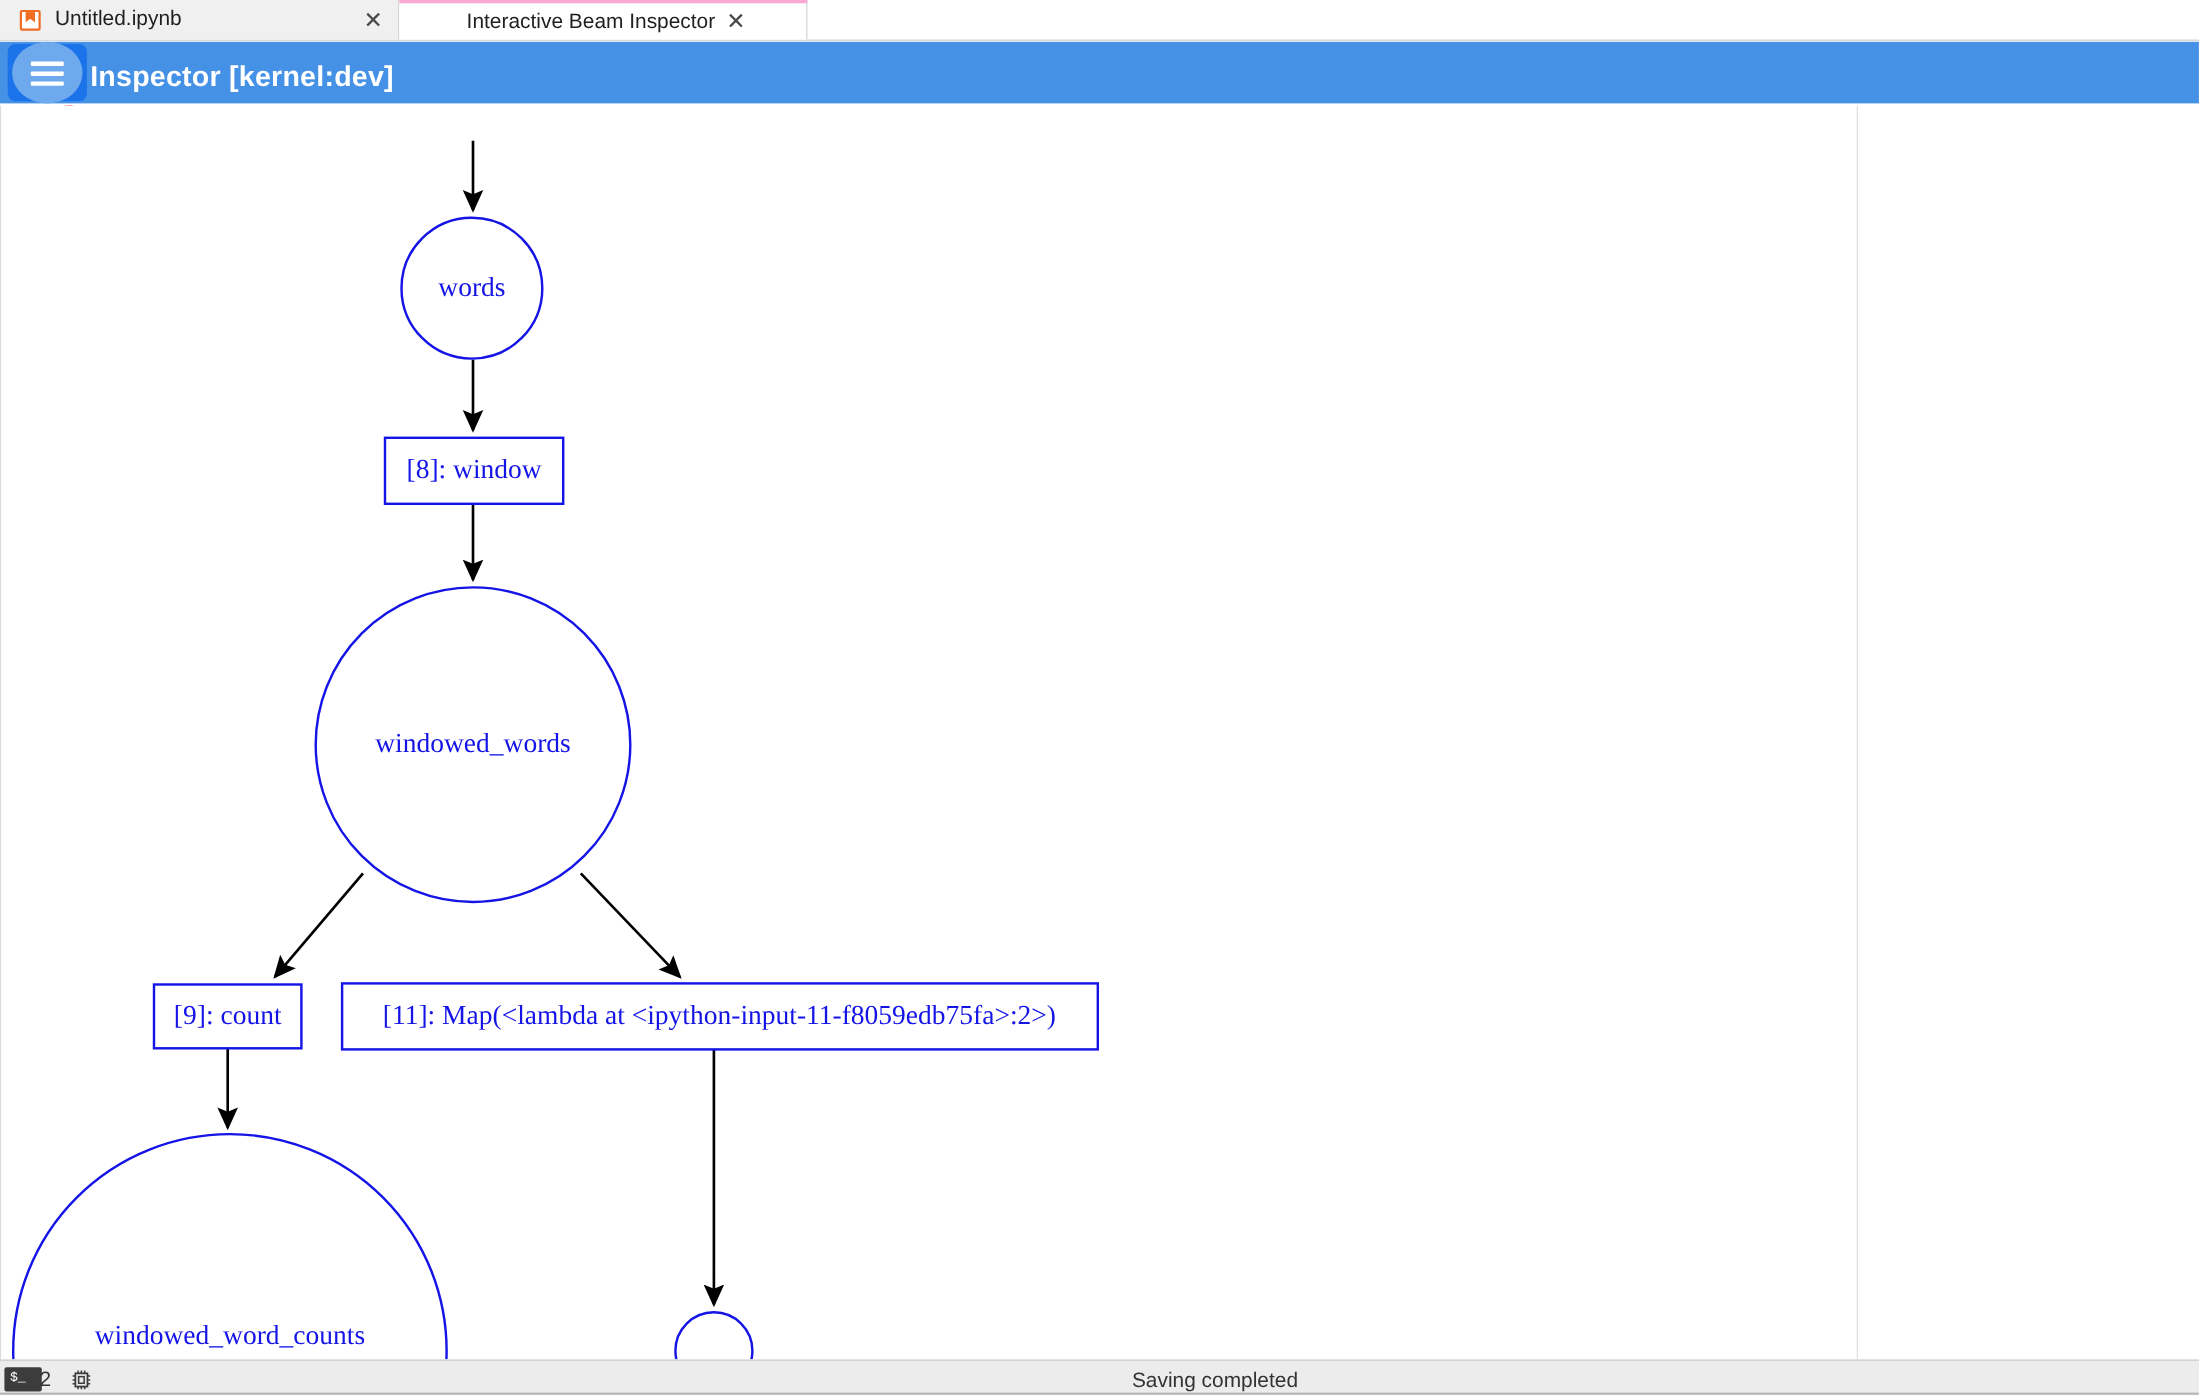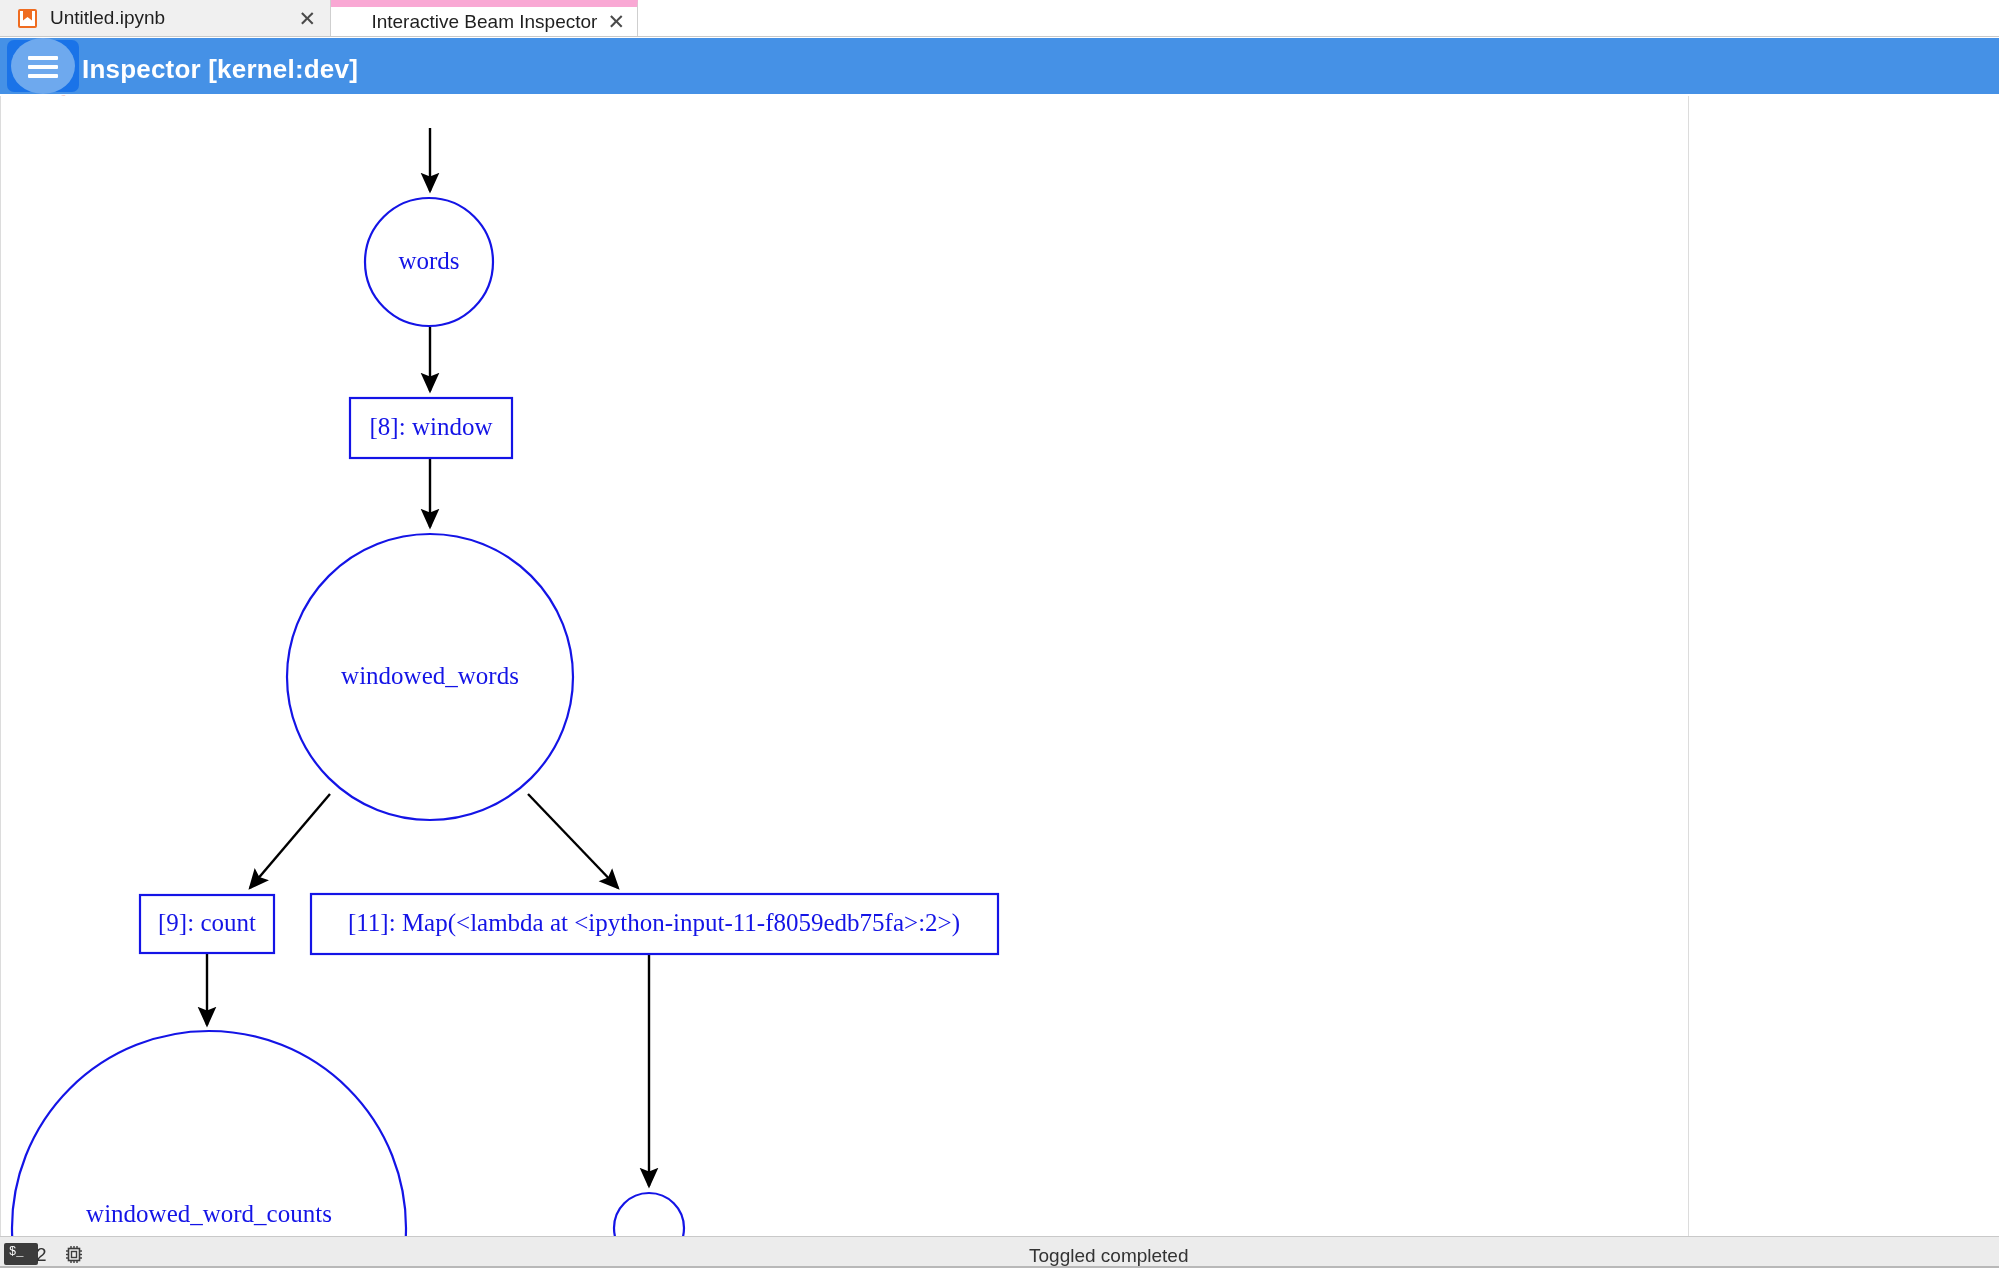--- a/index.html
+++ b/index.html
@@ -30,32 +30,32 @@
   .tab {
     display: flex;
     align-items: center;
     box-sizing: border-box;
     font-size: 19px;
     color: #1f1f1f;
     position: relative;
     user-select: none;
   }
   .tab.inactive {
-    width: 331px;
+    width: 363px;
     background: #f0f0f0;
     border-right: 1px solid #cfcfcf;
     padding: 0 14px 0 18px;
   }
   .tab.active {
-    width: 307px;
+    width: 371px;
     background: #ffffff;
     border-right: 1px solid #cfcfcf;
-    border-top: 7px solid #f9a8d4;
+    border-top: 3px solid #f9a8d4;
     padding: 0 12px 0 18px;
-    justify-content: flex-end;
+    justify-content: center;
   }
   .tab-icon {
     width: 19px; height: 19px;
     flex: 0 0 19px;
     border: 2px solid #ef6c20;
     box-sizing: border-box;
     border-radius: 2px;
     margin-right: 13px;
     position: relative;
     background: #ffffff;
@@ -330,15 +330,15 @@
           <line x1="13" y1="15.5" x2="13" y2="18"></line>
         <line x1="2" y1="6" x2="4.5" y2="6"></line>
           <line x1="2" y1="9.5" x2="4.5" y2="9.5"></line>
           <line x1="2" y1="13" x2="4.5" y2="13"></line>
         <line x1="15.5" y1="6" x2="18" y2="6"></line>
           <line x1="15.5" y1="9.5" x2="18" y2="9.5"></line>
           <line x1="15.5" y1="13" x2="18" y2="13"></line>
       </g>
     </svg>
   </span>
-  <span class="status-message">Toggled completed</span>
+  <span class="status-message">Saving completed</span>
 </div>
 <div class="statusbar-bottom-rule"></div>
 
 </body></html>

